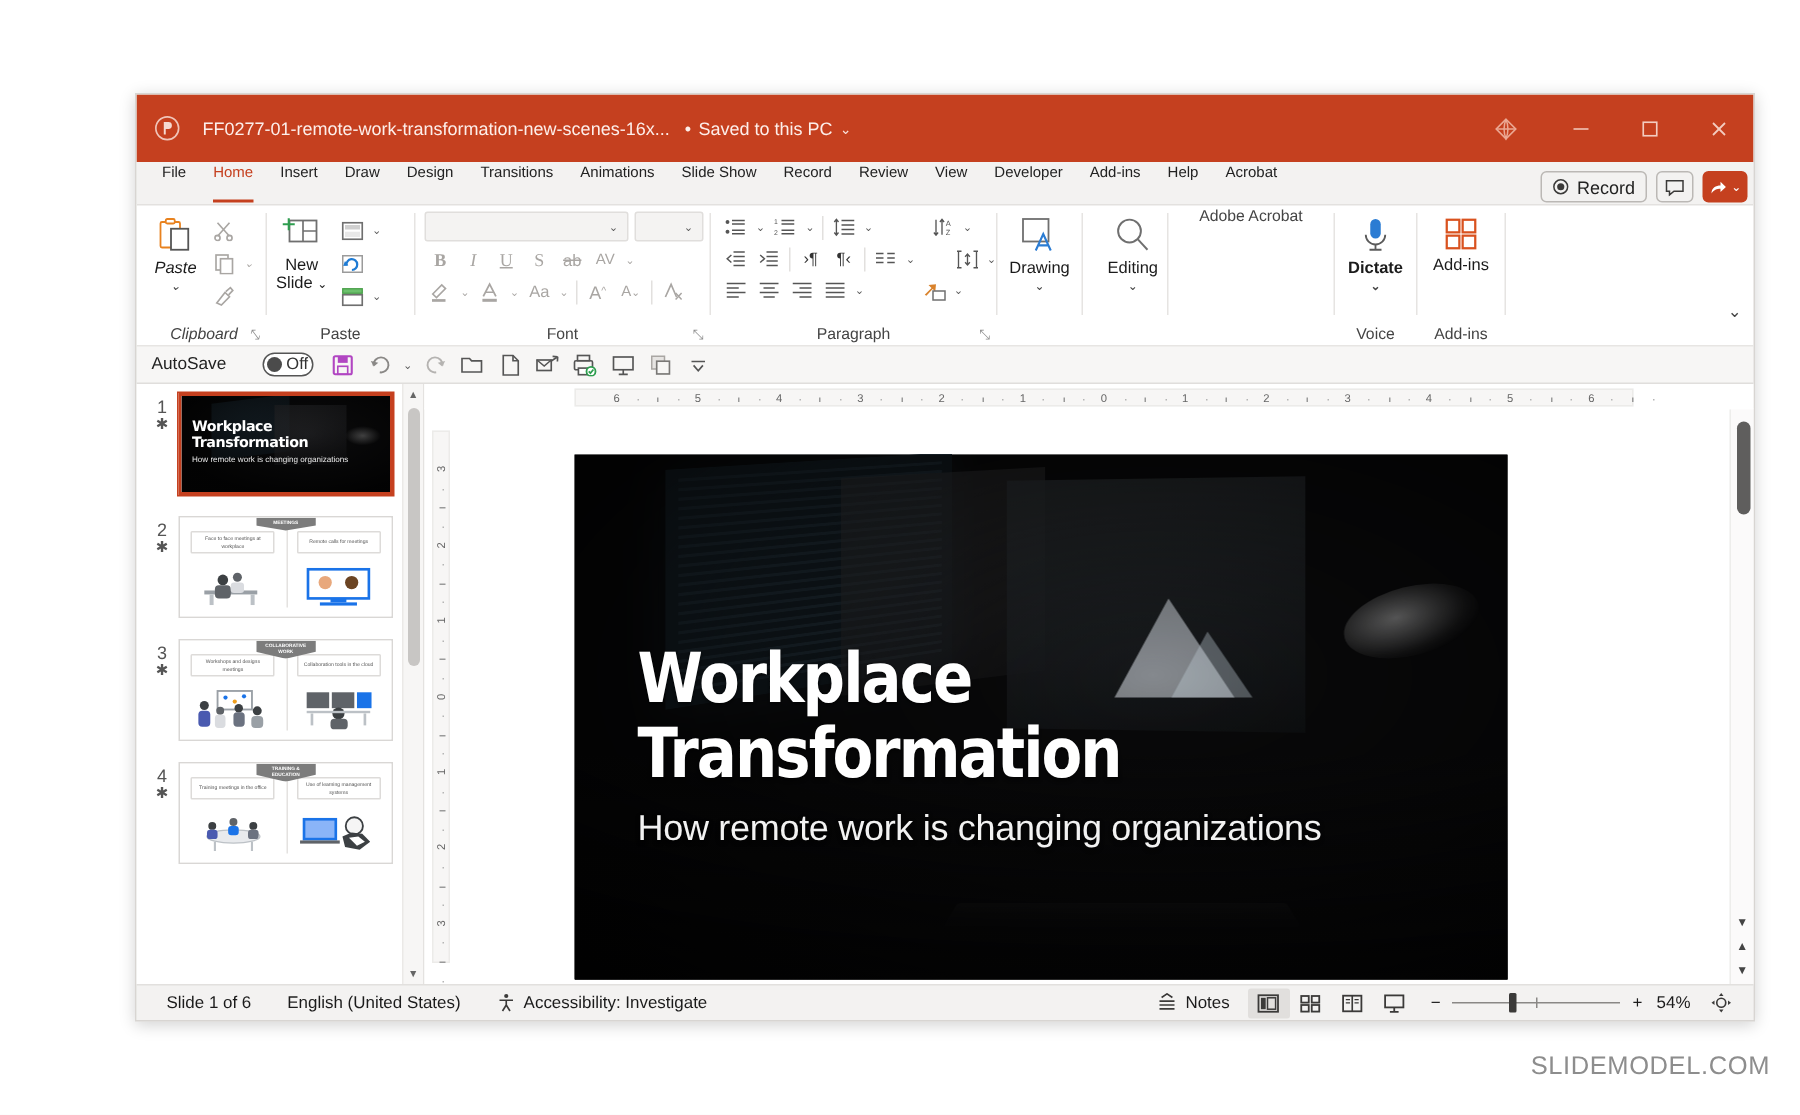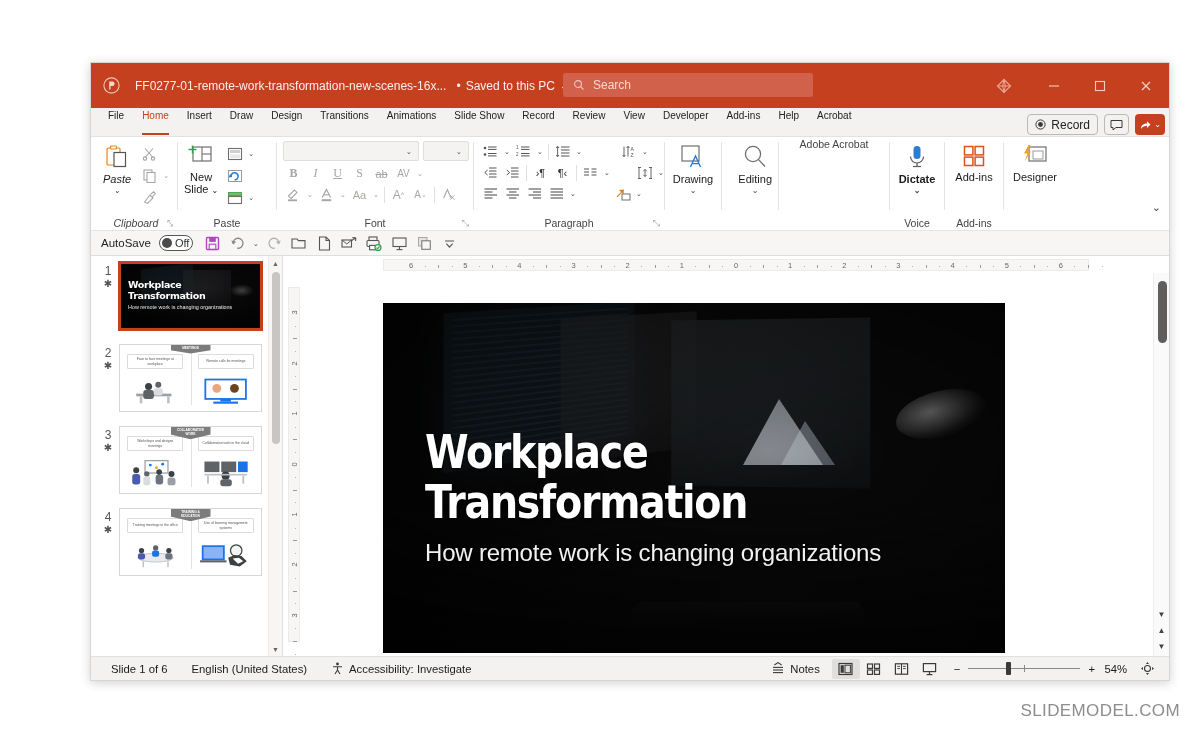--- a/index.html
+++ b/index.html
@@ -132,21 +132,21 @@
   }
 
   .ribbon-collapse { position:absolute; right: 8px; bottom: 16px; font-size:11px; color:#444;}
 
   
   .qat {
     flex: 0 0 26px; height:26px; background:#f7f6f5;
     border-top: 1px solid #e7e5e3; border-bottom: 1px solid #e0dedc;
     display:flex; align-items:center; padding-left: 10px; gap: 2px;
   }
-  .qat-lbl { font-size: 11.5px; color:#222; margin-right: 6px; }
+  .qat-lbl { font-size: 11.5px; color:#222; margin-right: 22px; }
   .toggle {
     width: 34px; height: 16px; border-radius: 9px; border:1px solid #555;
     display:flex; align-items:center; padding: 0 2px; gap: 3px; background:#fff;
   }
   .toggle .knob { width: 10px; height: 10px; border-radius:50%; background:#4b4b4b; }
   .toggle .t-lbl { font-size: 11px; color:#333; }
   .qbtn { width: 23px; height: 22px; display:flex; align-items:center; justify-content:center; }
 
   
   .main { flex: 1; display:flex; min-height:0; background:#fff; position:relative; }
@@ -345,29 +345,20 @@
         <svg width="17" height="17" viewBox="0 0 17 17">
           <circle cx="8.5" cy="8.5" r="7.6" fill="none" stroke="#f0c4b8" stroke-width="1.1"></circle>
           <path d="M6.2 4.4 h3.1 a2.3 2.3 0 0 1 0 4.6 H7.5 v3.6 H6.2 Z" fill="#f5d9d0"></path>
         </svg>
       </div>
       <div class="doc-title">FF0277-01-remote-work-transformation-new-scenes-16x...</div>
       <div class="saved-state">
         <span class="saved-dot">•</span>
         <span>Saved to this PC</span>
         <span class="chev-sm">⌄</span>
-      </div>
-      <div class="searchbox">
-        <span class="s-ico">
-          <svg width="12" height="12" viewBox="0 0 12 12">
-            <circle cx="5" cy="5" r="3.4" fill="none" stroke="#f6d9d2" stroke-width="1.1"></circle>
-            <line x1="7.6" y1="7.6" x2="10.6" y2="10.6" stroke="#f6d9d2" stroke-width="1.1"></line>
-          </svg>
-        </span>
-        <span class="s-txt">Search</span>
       </div>
       <div class="win-controls">
         <div class="wc diamond">
           <svg width="16" height="16" viewBox="0 0 16 16">
             <path d="M8 1.5 L14.5 8 L8 14.5 L1.5 8 Z" fill="none" stroke="#eba894" stroke-width="1.1"></path>
             <line x1="1.5" y1="8" x2="14.5" y2="8" stroke="#eba894" stroke-width="1"></line>
             <path d="M8 1.5 Q10.6 8 8 14.5 Q5.4 8 8 1.5" fill="none" stroke="#eba894" stroke-width="1"></path>
           </svg>
         </div>
         <div class="wc">
@@ -833,30 +824,20 @@
             <span class="lbl">Add-ins</span>
           </div>
         </div>
         <div class="grp-label">
           <span>Add-ins</span>
         </div>
       </div>
       <div class="grp-sep"></div>
 
       <div class="grp" style="width:62px;">
-        <div class="grp-body" style="justify-content:center;">
-          <div class="bigbtn">
-            <svg width="26" height="24" viewBox="0 0 26 24">
-              <rect x="7" y="3" width="17" height="14" fill="#fff" stroke="#6f6f6f" stroke-width="1.2"></rect>
-              <rect x="11" y="7" width="10" height="8" fill="none" stroke="#9b9b9b" stroke-width="1"></rect>
-              <path d="M6.5 1 L2 9.5 L5.5 9.5 L2.8 17 L9 7.5 L5.6 7.5 L8.6 1 Z" fill="#f0a020"></path>
-            </svg>
-            <span class="lbl">Designer</span>
-          </div>
-        </div>
         <div class="grp-label"></div>
       </div>
 
       <div class="ribbon-collapse">⌄</div>
     </div>
 
     <div class="qat">
       <span class="qat-lbl">AutoSave</span>
       <div class="toggle">
         <span class="knob"></span>

